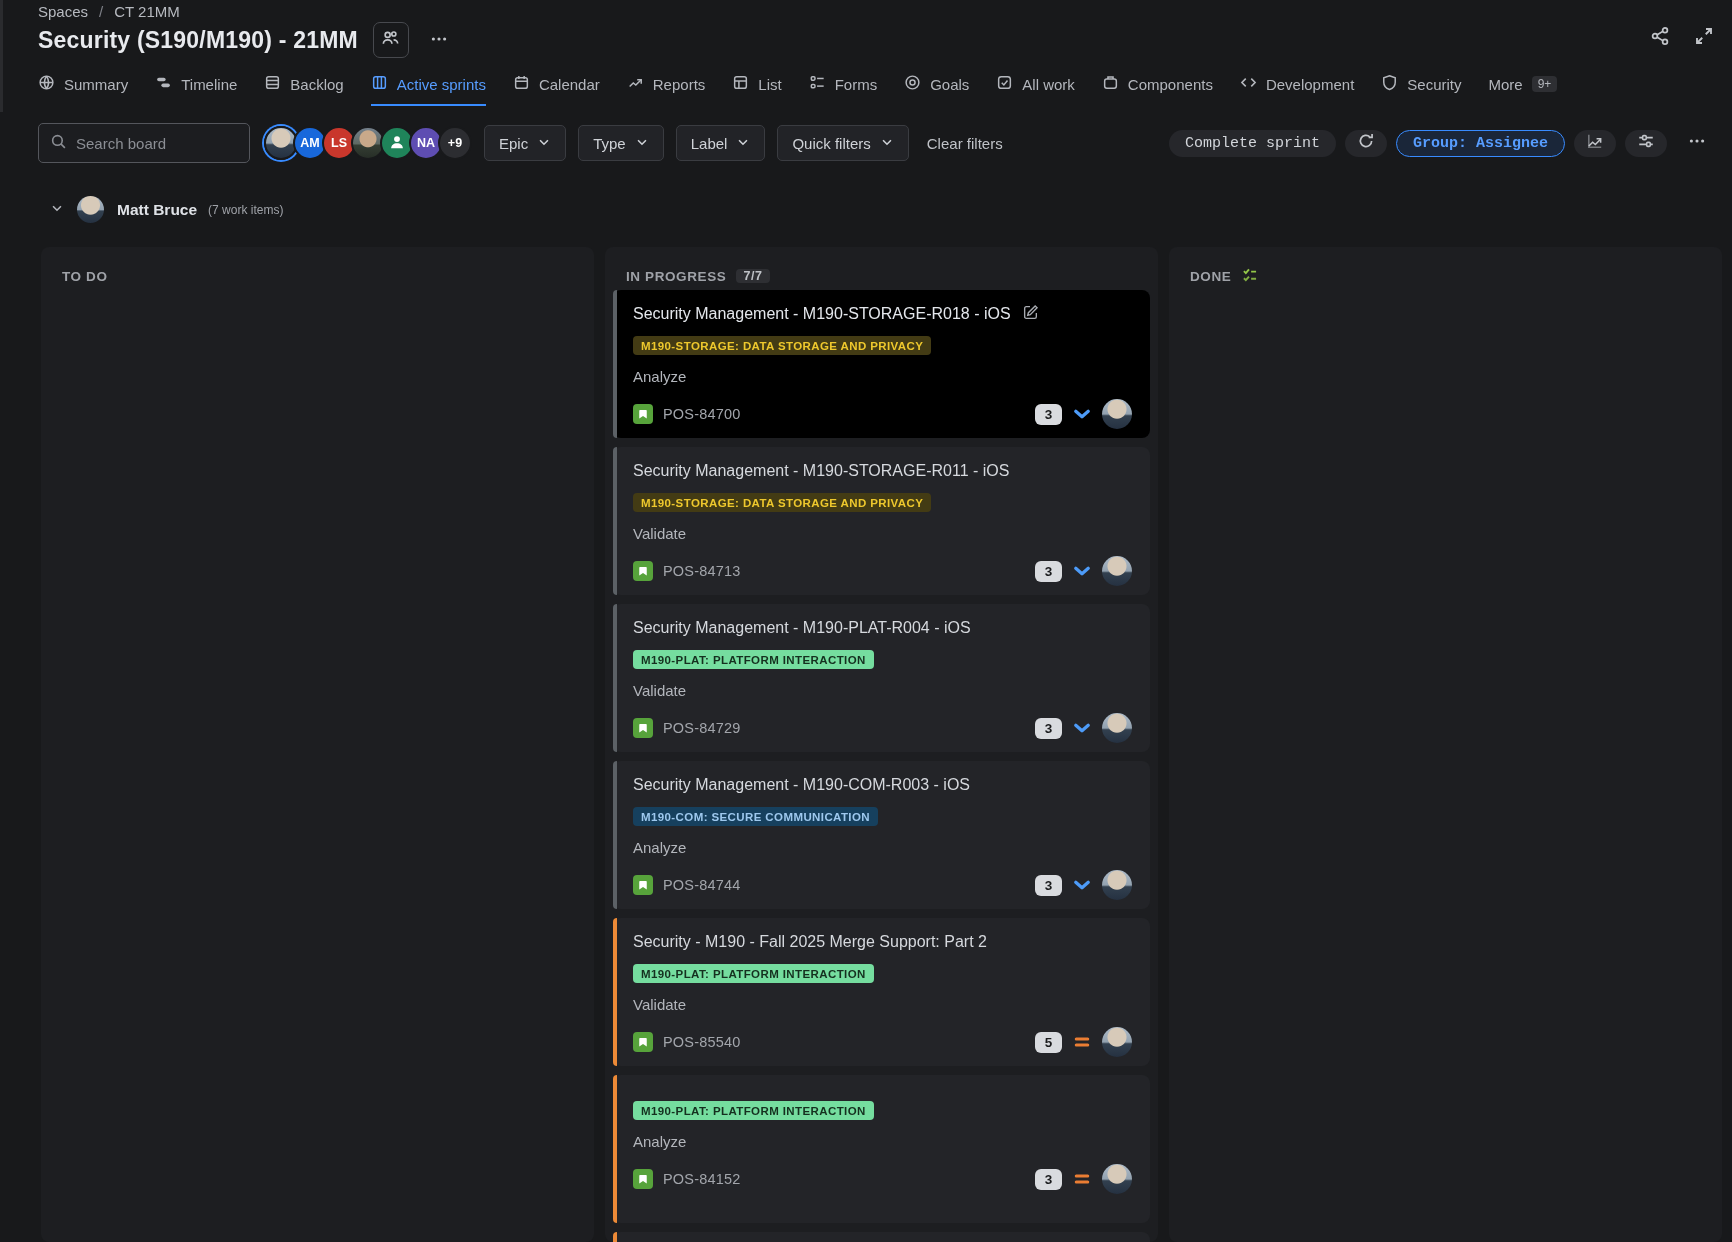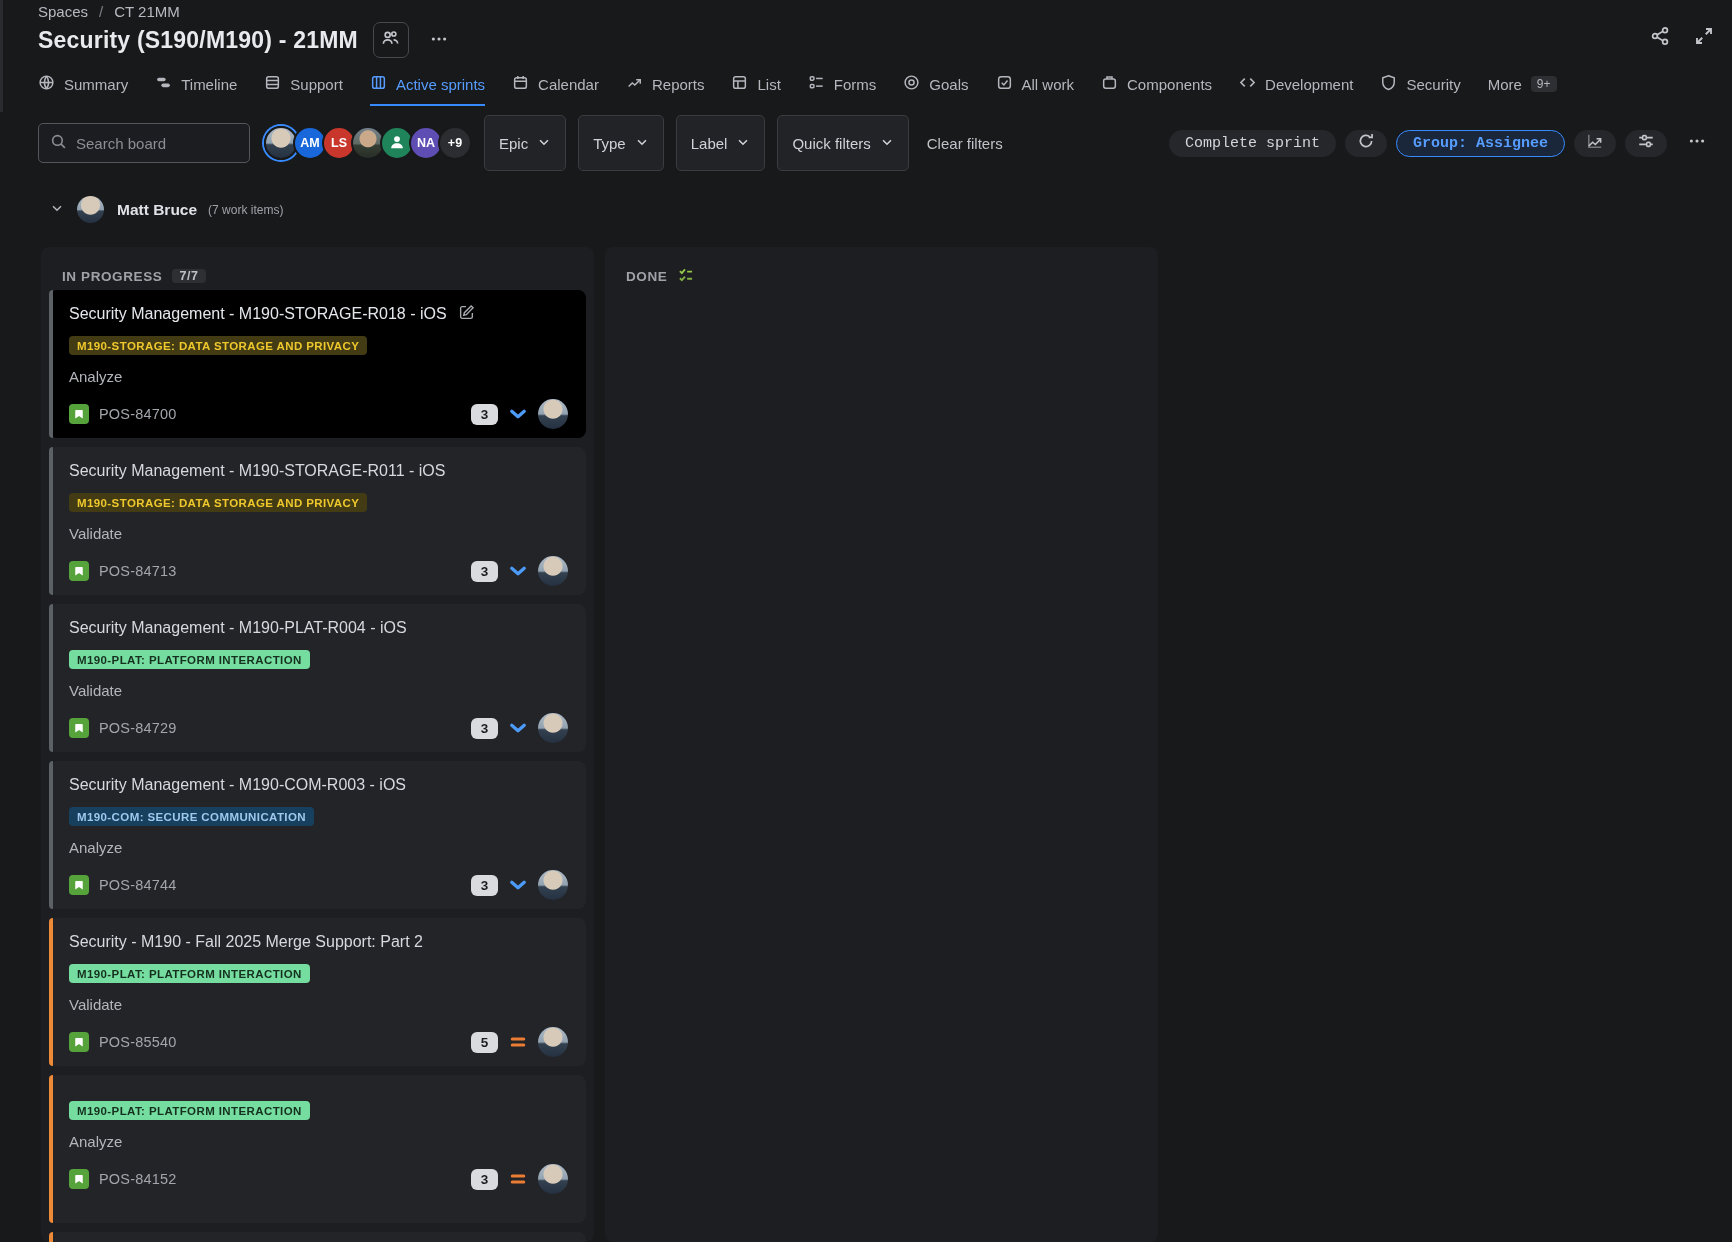--- a/index.html
+++ b/index.html
@@ -39,21 +39,21 @@
   .search input::placeholder { color:#8b8e94; }
   .avatars { display:flex; align-items:center; margin-left:14px; }
   .avatar { width:34px; height:34px; border-radius:50%; margin-left:-5px; border:2px solid #18191b;
     display:flex; align-items:center; justify-content:center; font-size:12.5px; font-weight:700; color:#fff; cursor:pointer; }
   .avatar:first-child { margin-left:0; }
   .avatar.ring { box-shadow:0 0 0 2px #388bff; }
   .av-photo-a { background:radial-gradient(circle at 50% 34%, #d7cab9 0 9px, rgba(0,0,0,0) 10px),
     linear-gradient(180deg,#aebcc9 0%, #93a2b0 50%, #32404f 56%, #253141 100%); }
   .av-photo-b { background:radial-gradient(circle at 50% 36%, #c9a98a 0 8px, rgba(0,0,0,0) 9px),
     linear-gradient(180deg,#75818d 0%, #5f6a64 52%, #343d33 58%, #272e27 100%); }
-  .drop-btn { height:56px; margin-left:12px; padding:0 14px; background:#222327; border:1px solid #3a3c41;
+  .drop-btn { height:36px; margin-left:12px; padding:0 14px; background:#222327; border:1px solid #3a3c41;
     border-radius:5px; color:#cfd2d7; font-size:15px; display:flex; align-items:center; gap:9px; cursor:pointer; white-space:nowrap; }
   .clear-btn { margin-left:18px; background:transparent; border:none; color:#bfc2c7; font-size:15px; cursor:pointer;
     font-family:"Liberation Sans", sans-serif; }
   .right-cluster { margin-left:auto; display:flex; align-items:center; gap:9px; }
   .btn { height:27px; padding:0 16px; background:#26272b; border:none; border-radius:15px; color:#d2d5da;
     font-size:15px; font-weight:500; cursor:pointer; font-family:Liberation Mono, monospace;
     display:flex; align-items:center; justify-content:center; }
   .icon-sq { width:42px; padding:0; color:#c2c5ca; }
   .group-btn { background:#1a2639; border:1px solid #388bff; color:#579dff; font-weight:700; }
   .ghost { background:transparent; }
@@ -151,21 +151,21 @@
           <rect x="2" y="3.5" width="8" height="3.4" rx="1.7"></rect>
           <rect x="6" y="9" width="8" height="3.4" rx="1.7"></rect>
         </svg></span>
       <span>Timeline</span>
     </div>
     <div class="tab">
       <span><svg width="17" height="17" viewBox="0 0 16 16" fill="none" stroke="currentColor" stroke-width="1.4">
           <rect x="2.5" y="2.5" width="11" height="11" rx="2"></rect>
           <path d="M2.5 6.2h11M2.5 9.8h11"></path>
         </svg></span>
-      <span>Support</span>
+      <span>Backlog</span>
     </div>
     <div class="tab active">
       <span><svg width="17" height="17" viewBox="0 0 16 16" fill="none" stroke="currentColor" stroke-width="1.4">
           <rect x="2.5" y="2.5" width="11" height="11" rx="2"></rect>
           <path d="M6.2 2.5v11M9.8 2.5v11"></path>
         </svg></span>
       <span>Active sprints</span>
     </div>
     <div class="tab">
       <span><svg width="17" height="17" viewBox="0 0 16 16" fill="none" stroke="currentColor" stroke-width="1.4">
@@ -321,20 +321,26 @@
       <span><svg width="14" height="14" viewBox="0 0 16 16" fill="none" stroke="currentColor" stroke-width="1.8">
           <path d="M3.5 6l4.5 4.5L12.5 6"></path>
         </svg></span>
     </button>
   <div class="gh-avatar av-photo-a"></div>
   <span class="gh-name">Matt Bruce</span>
   <span class="gh-count">(7 work items)</span>
 </div>
 
 <div class="board" id="board">
+    <div class="column">
+      <div class="col-header">
+        <span>TO DO</span>
+      </div>
+      <div class="cards"></div>
+    </div>
     <div class="column">
       <div class="col-header">
         <span>IN PROGRESS</span>
         <span class="count-badge">7/7</span>
       </div>
       <div class="cards">
         <div class="card selected"><div class="accent-bar accent-gray"></div><div class="card-title">
             <span>Security Management - M190-STORAGE-R018 - iOS</span>
             <button class="edit-btn">
               <span><svg width="17" height="17" viewBox="0 0 16 16" fill="none" stroke="currentColor" stroke-width="1.3">

